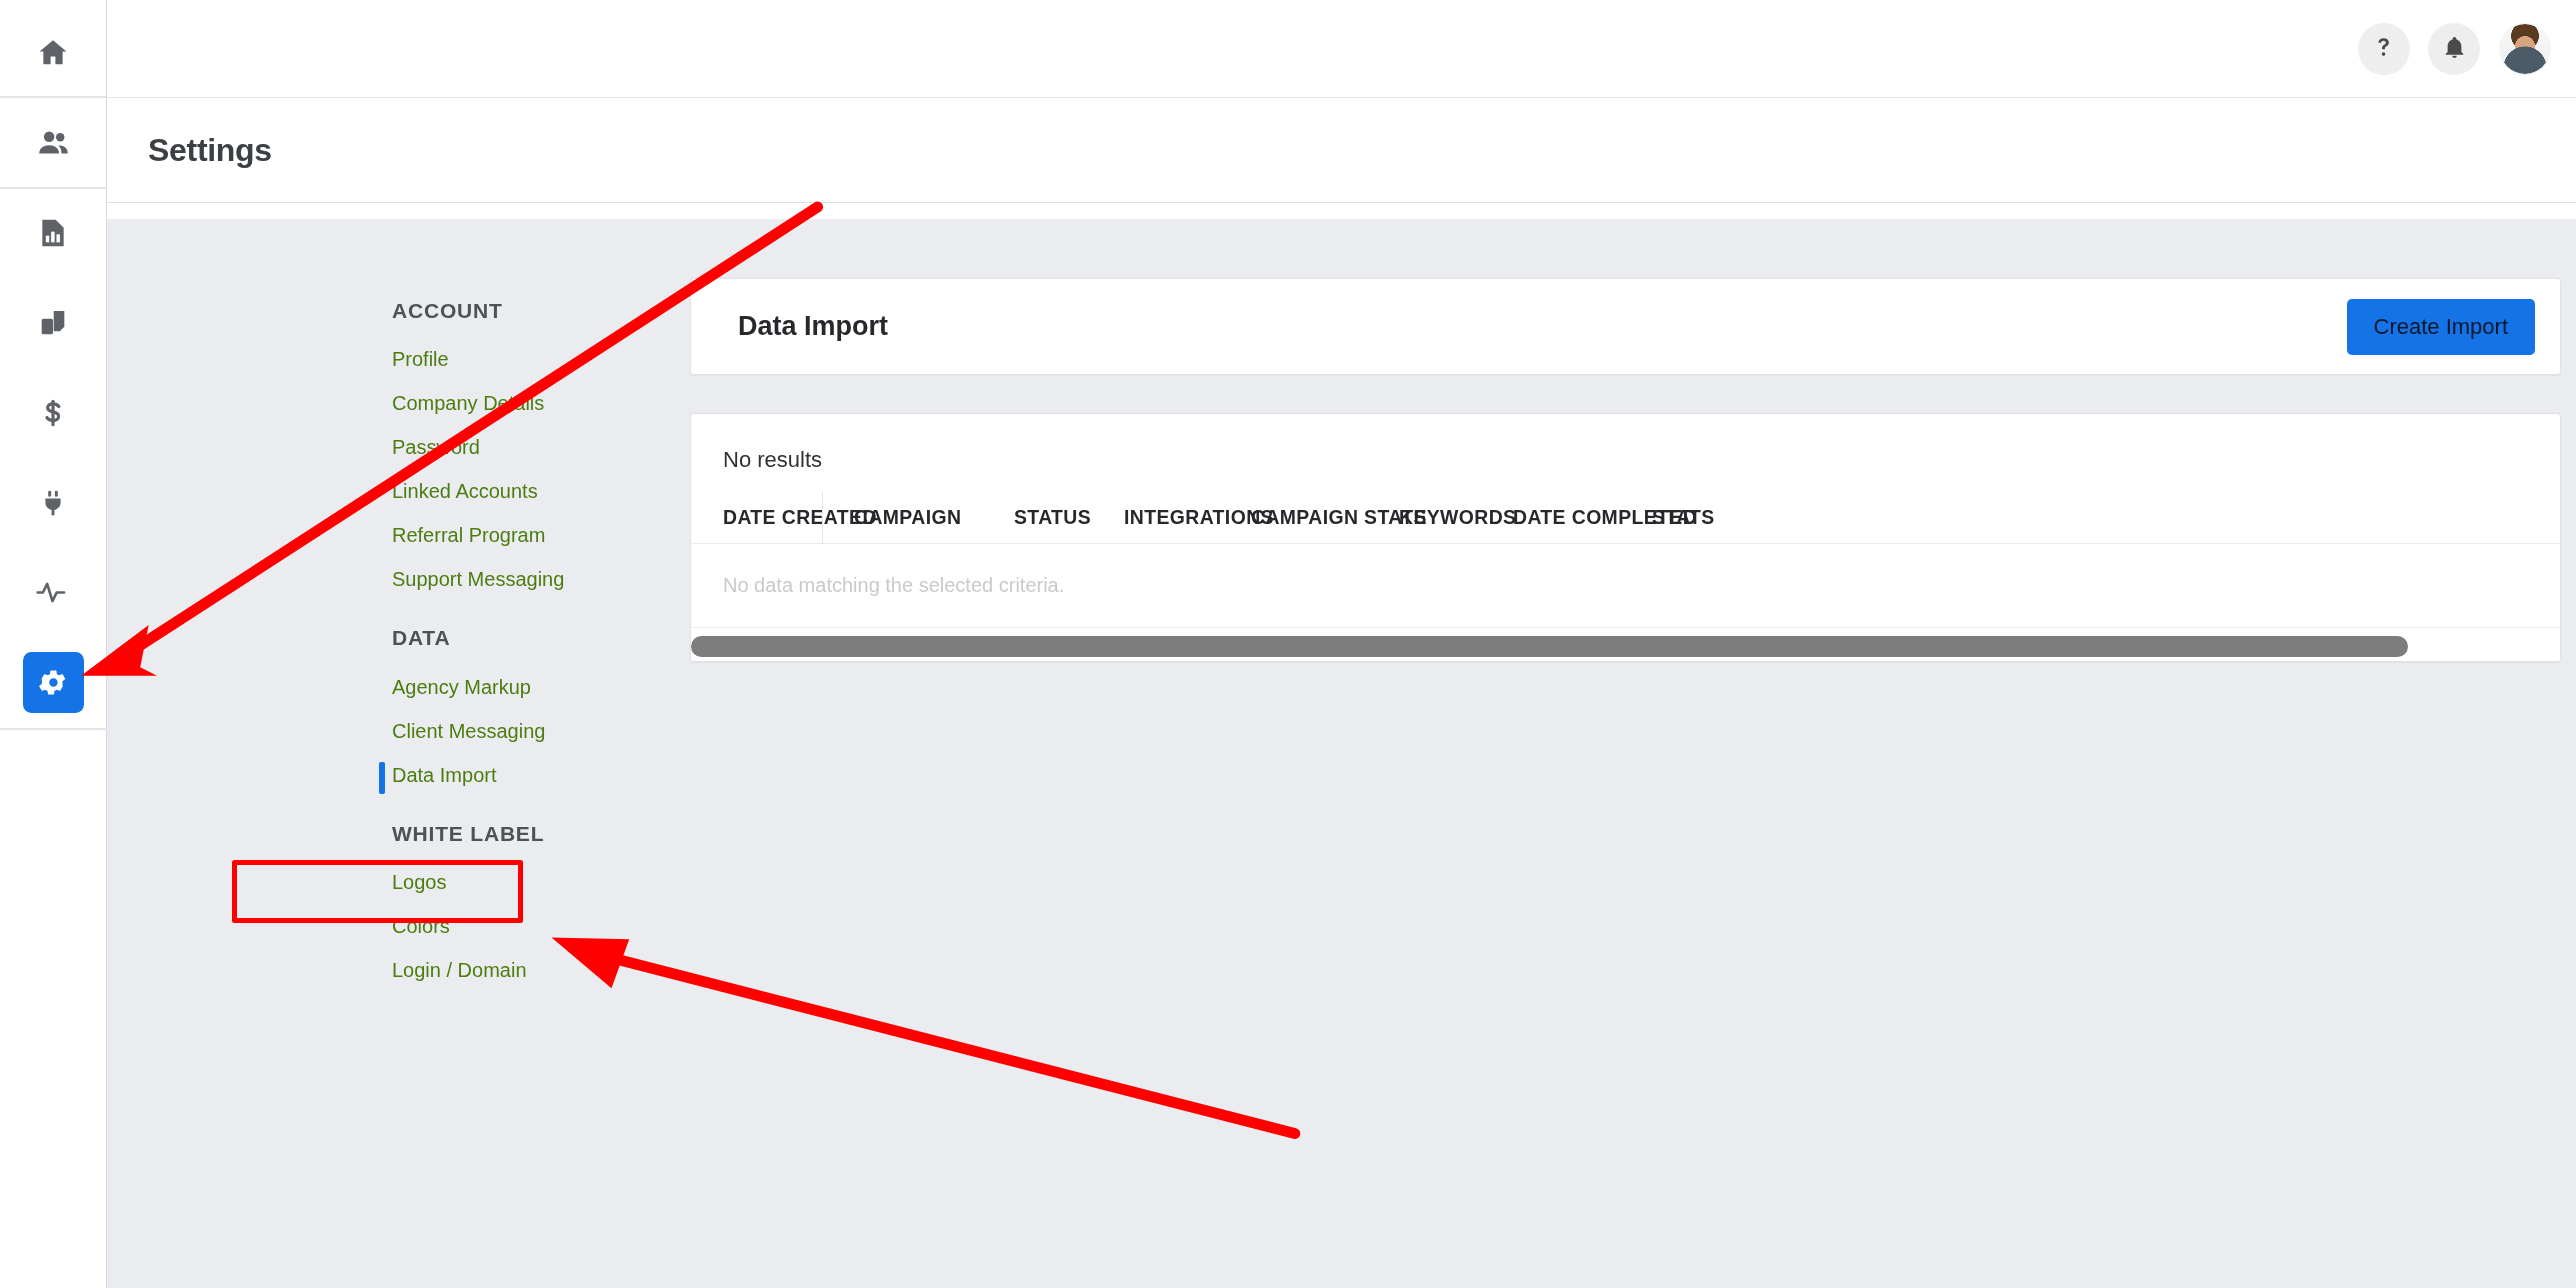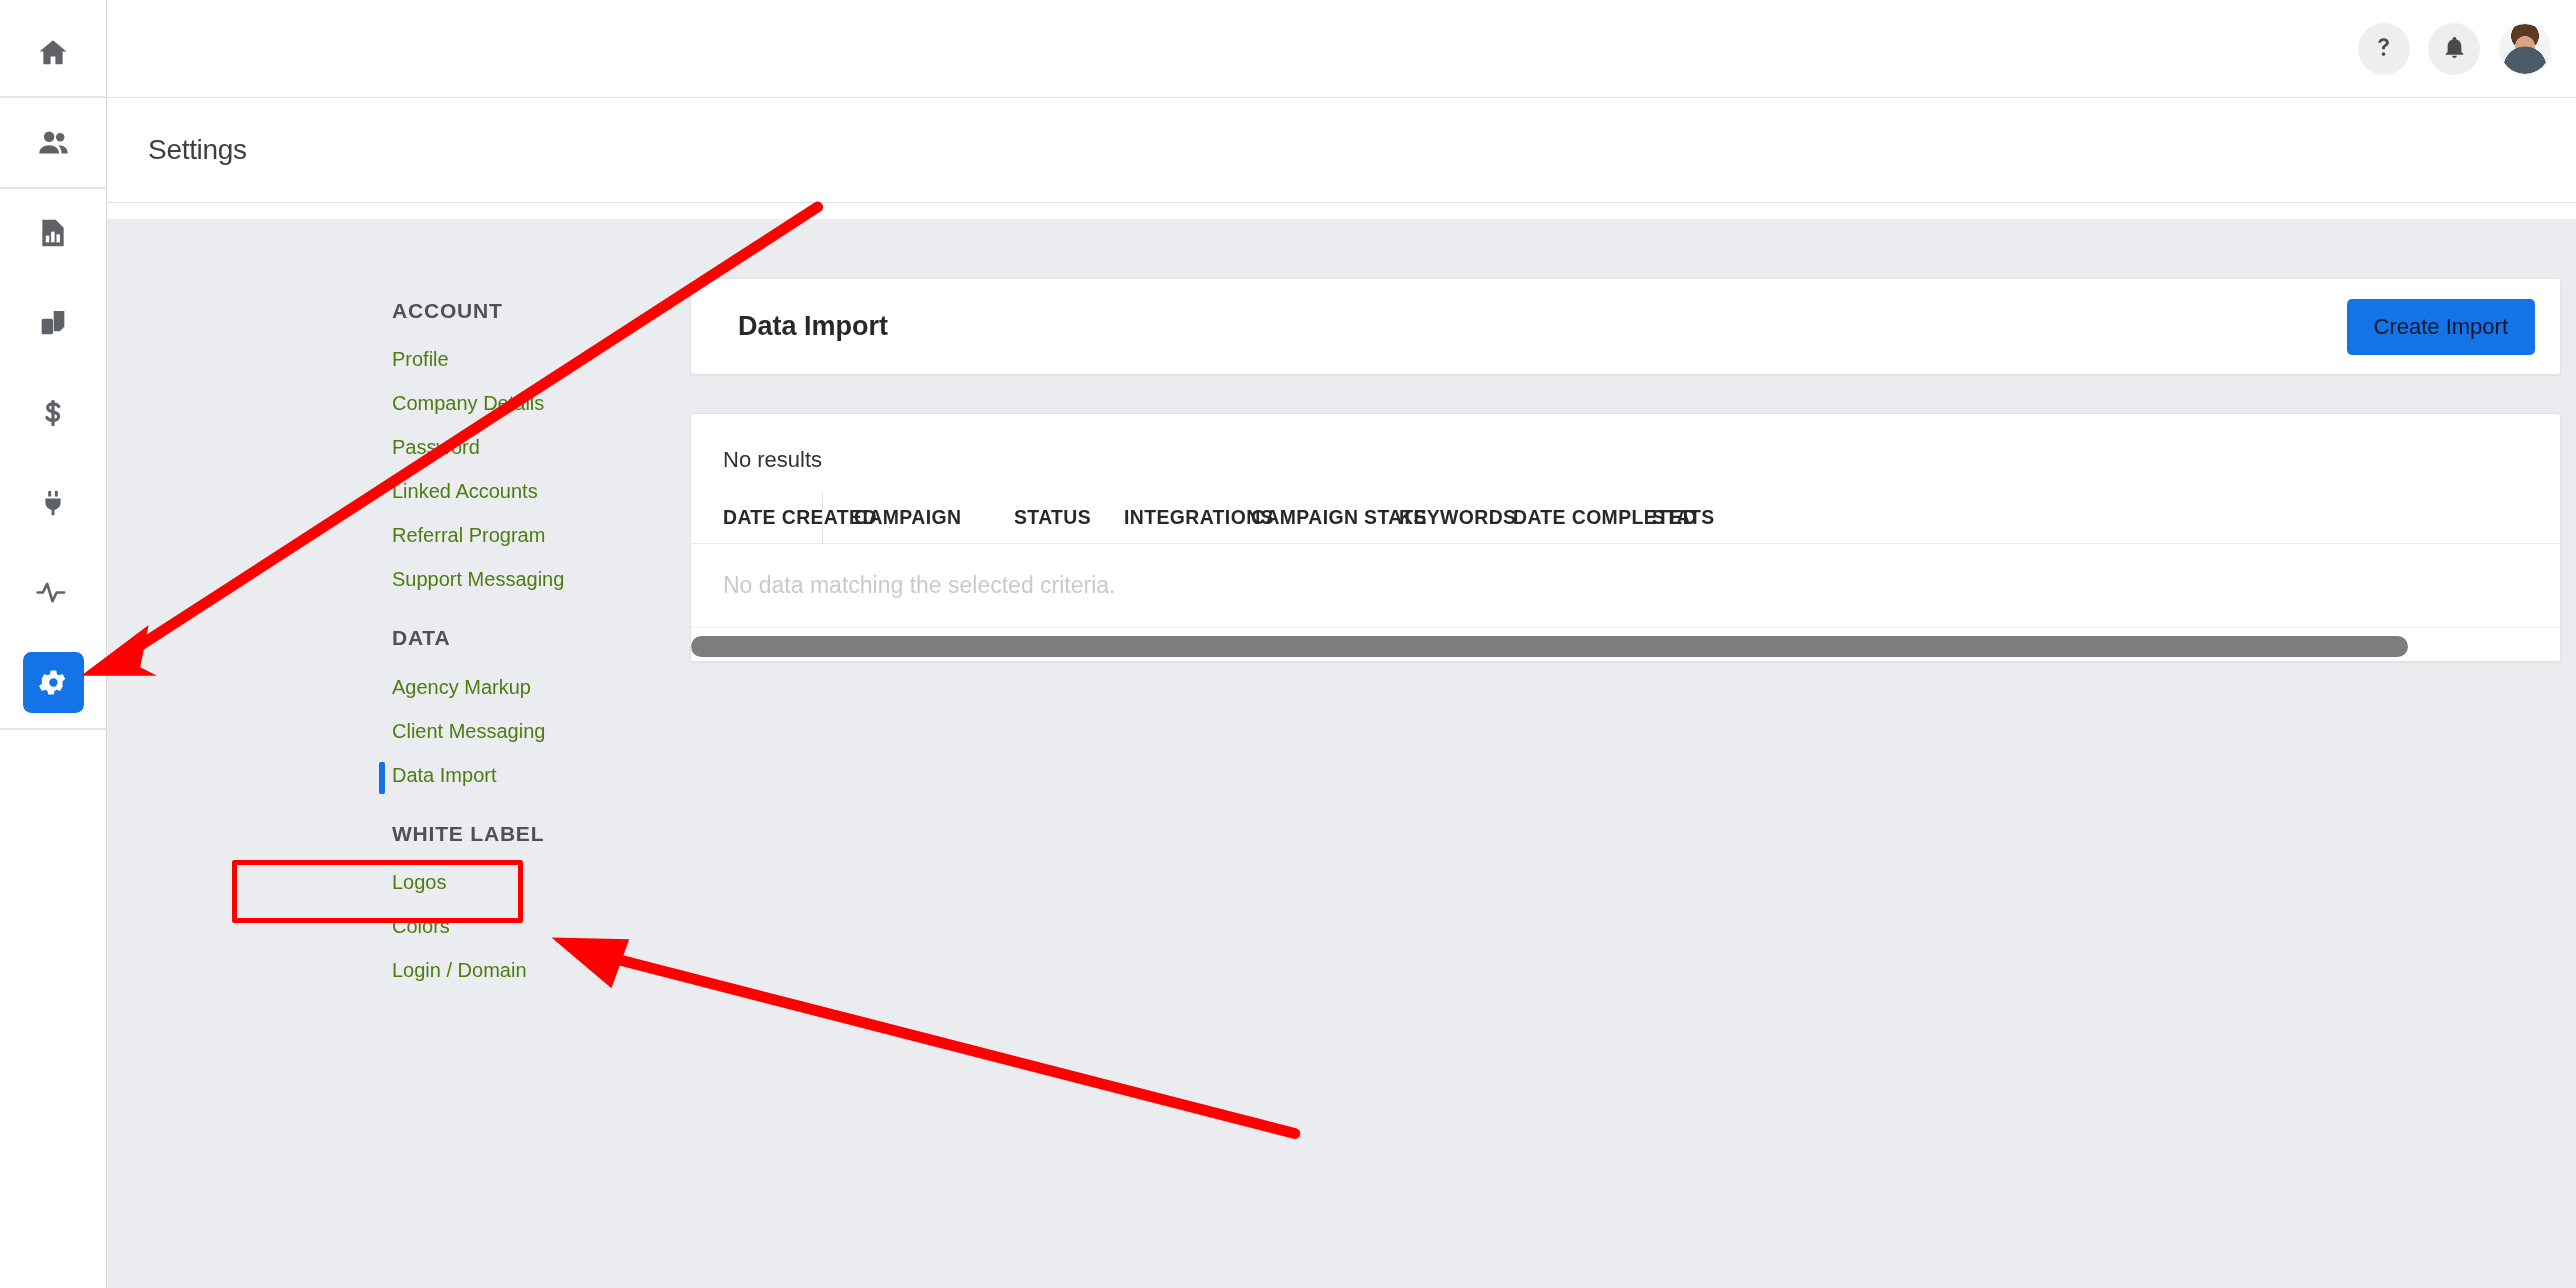--- a/index.html
+++ b/index.html
@@ -111,22 +111,22 @@
     left: 107px; top: 98px;
     width: 2469px;
     height: 105px;
     background: #ffffff;
     border-bottom: 1.7px solid #dcdfe4;
     display: flex;
     align-items: center;
   }
   .page-title {
     margin-left: 41px;
-    font-size: 28px;
-    font-weight: normal;
+    font-size: 32px;
+    font-weight: bold;
     color: #3c4043;
     letter-spacing: -0.3px;
   }
 
   
   .content {
     position: absolute;
     left: 107px; top: 203px;
     width: 2469px;
     height: 1086px;
@@ -250,21 +250,21 @@
     left: 131px; top: 0;
     width: 0.8px; height: 52px;
     background: #e2e4e7;
   }
   .empty-row {
     display: flex;
     align-items: center;
     height: 84px;
     padding-left: 32px;
     border-bottom: 0.8px solid #eceef0;
-    font-size: 23px;
+    font-size: 20px;
     color: #c9cacc;
   }
   .hscroll-track {
     position: absolute;
     left: 0; bottom: 0;
     width: 1869px;
     height: 29px;
     background: #ffffff;
     display: flex;
     align-items: center;

